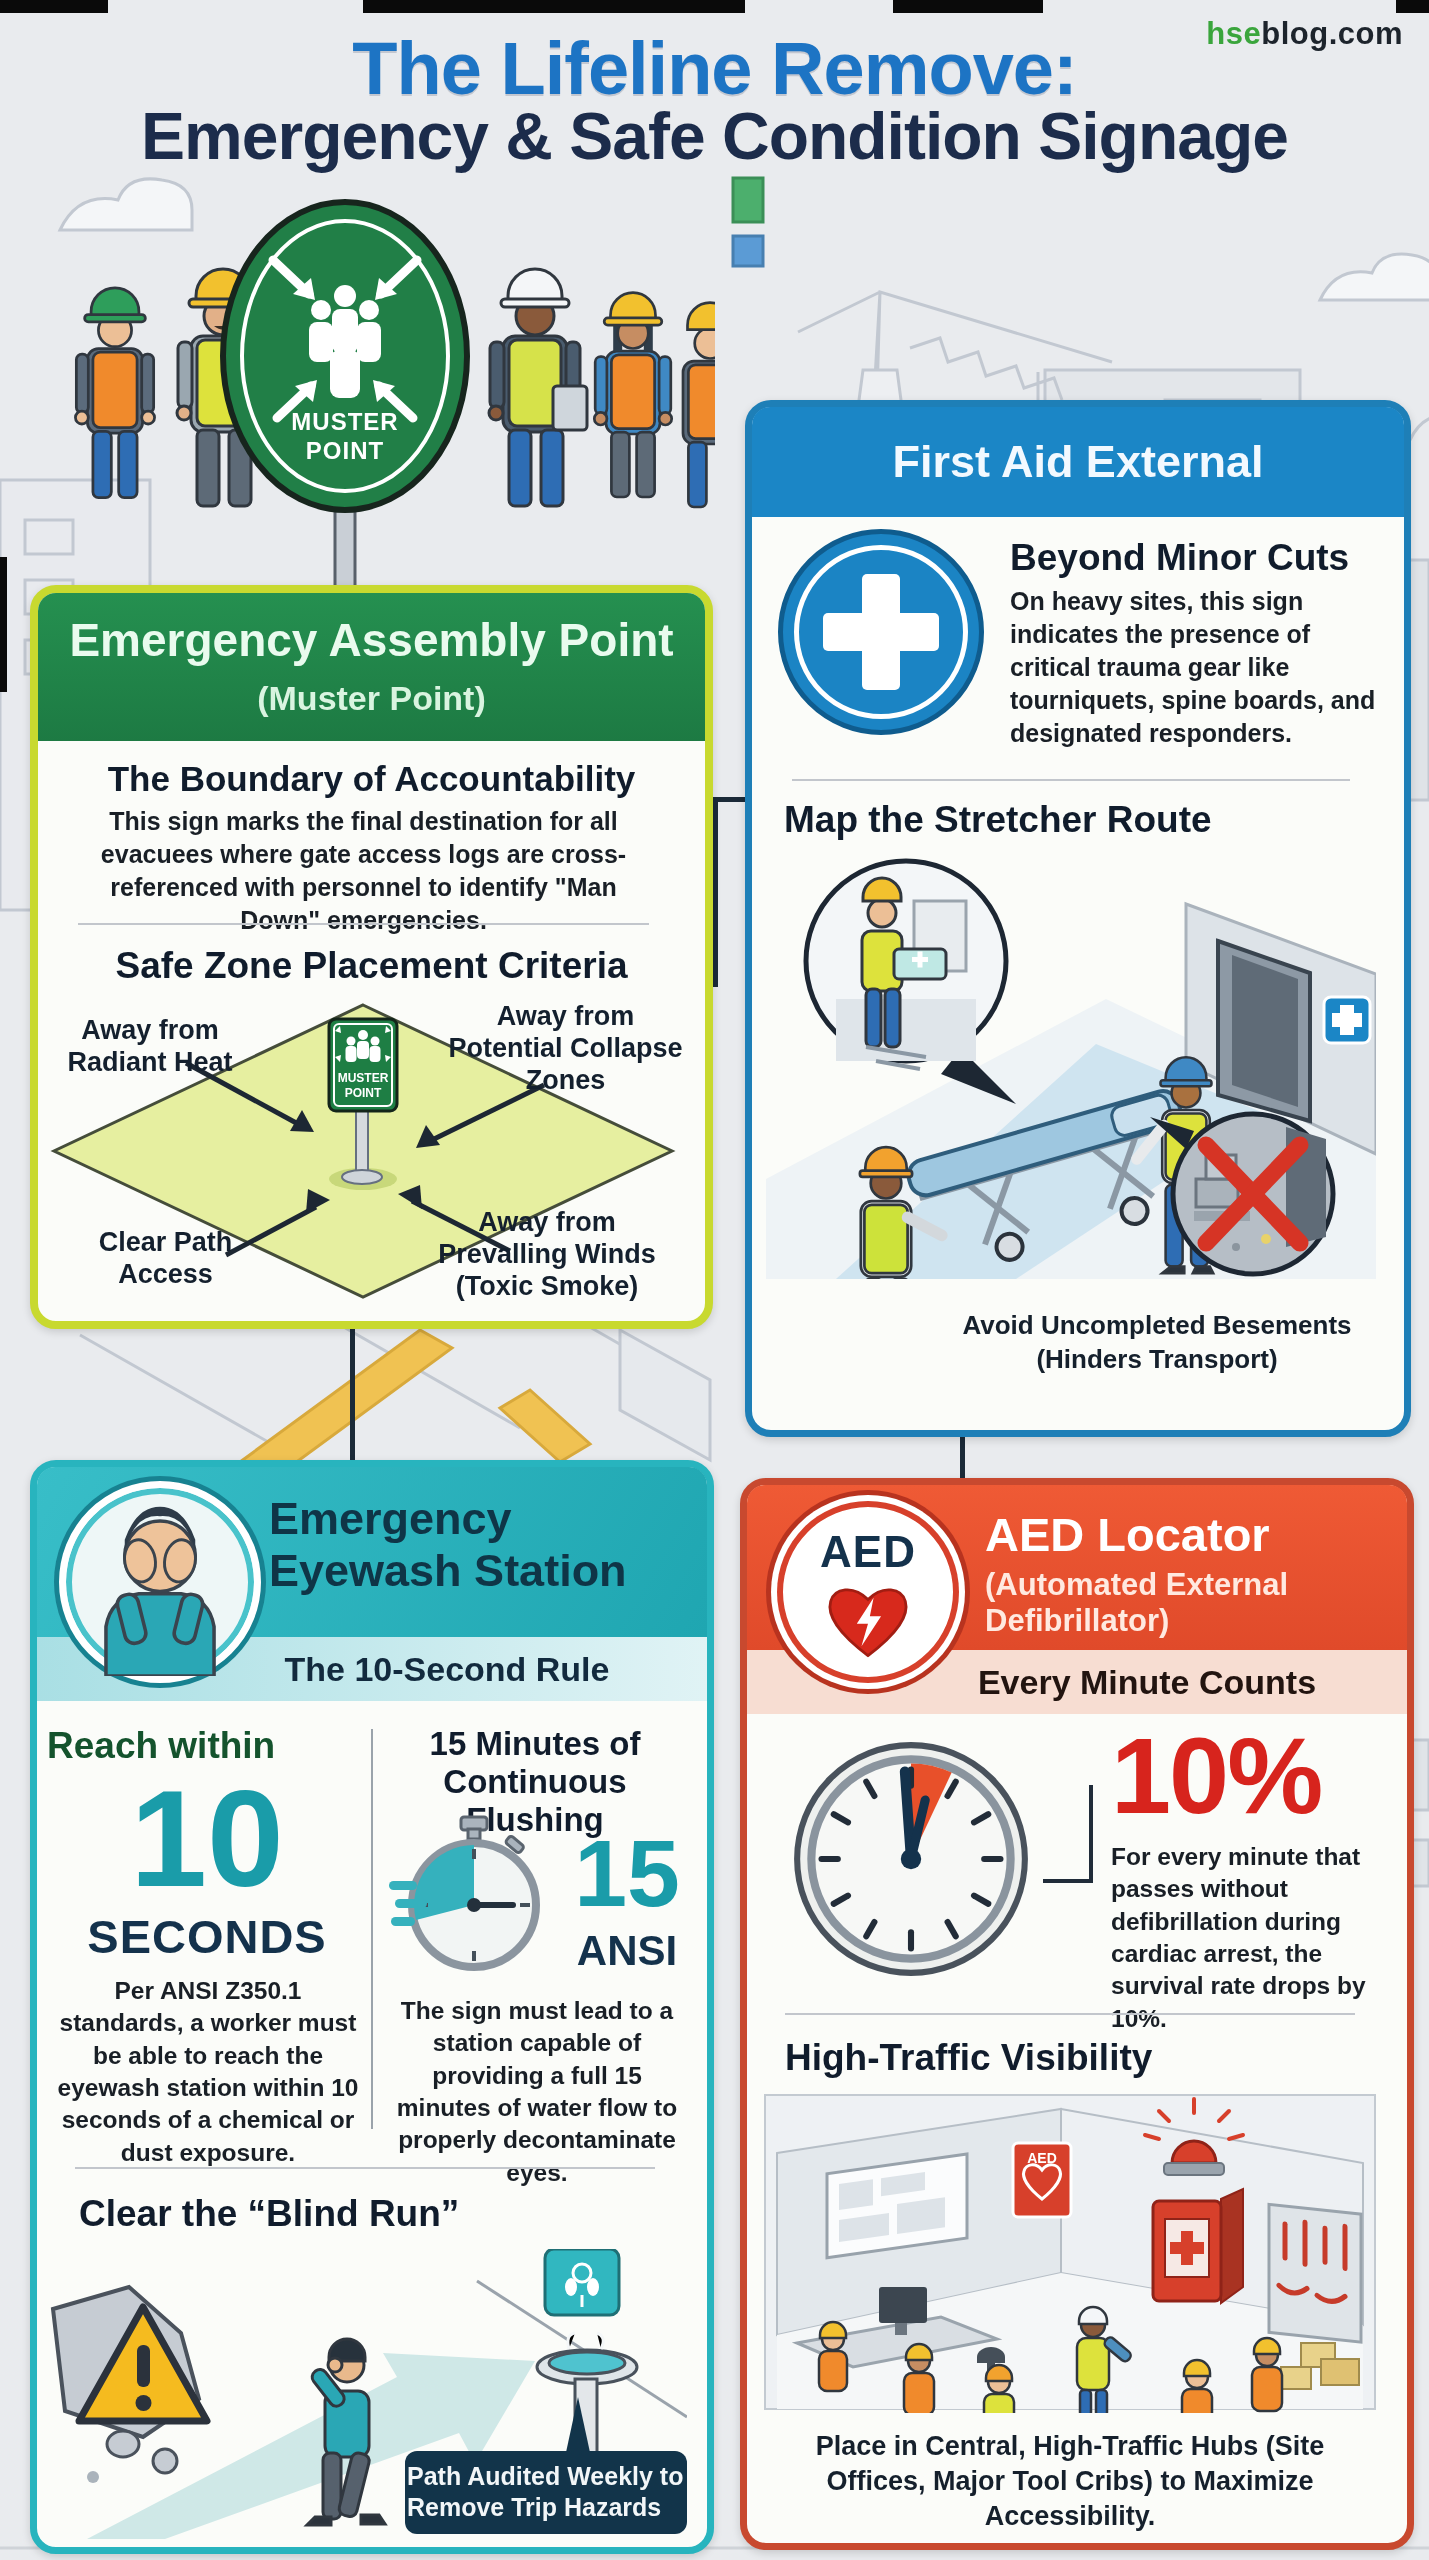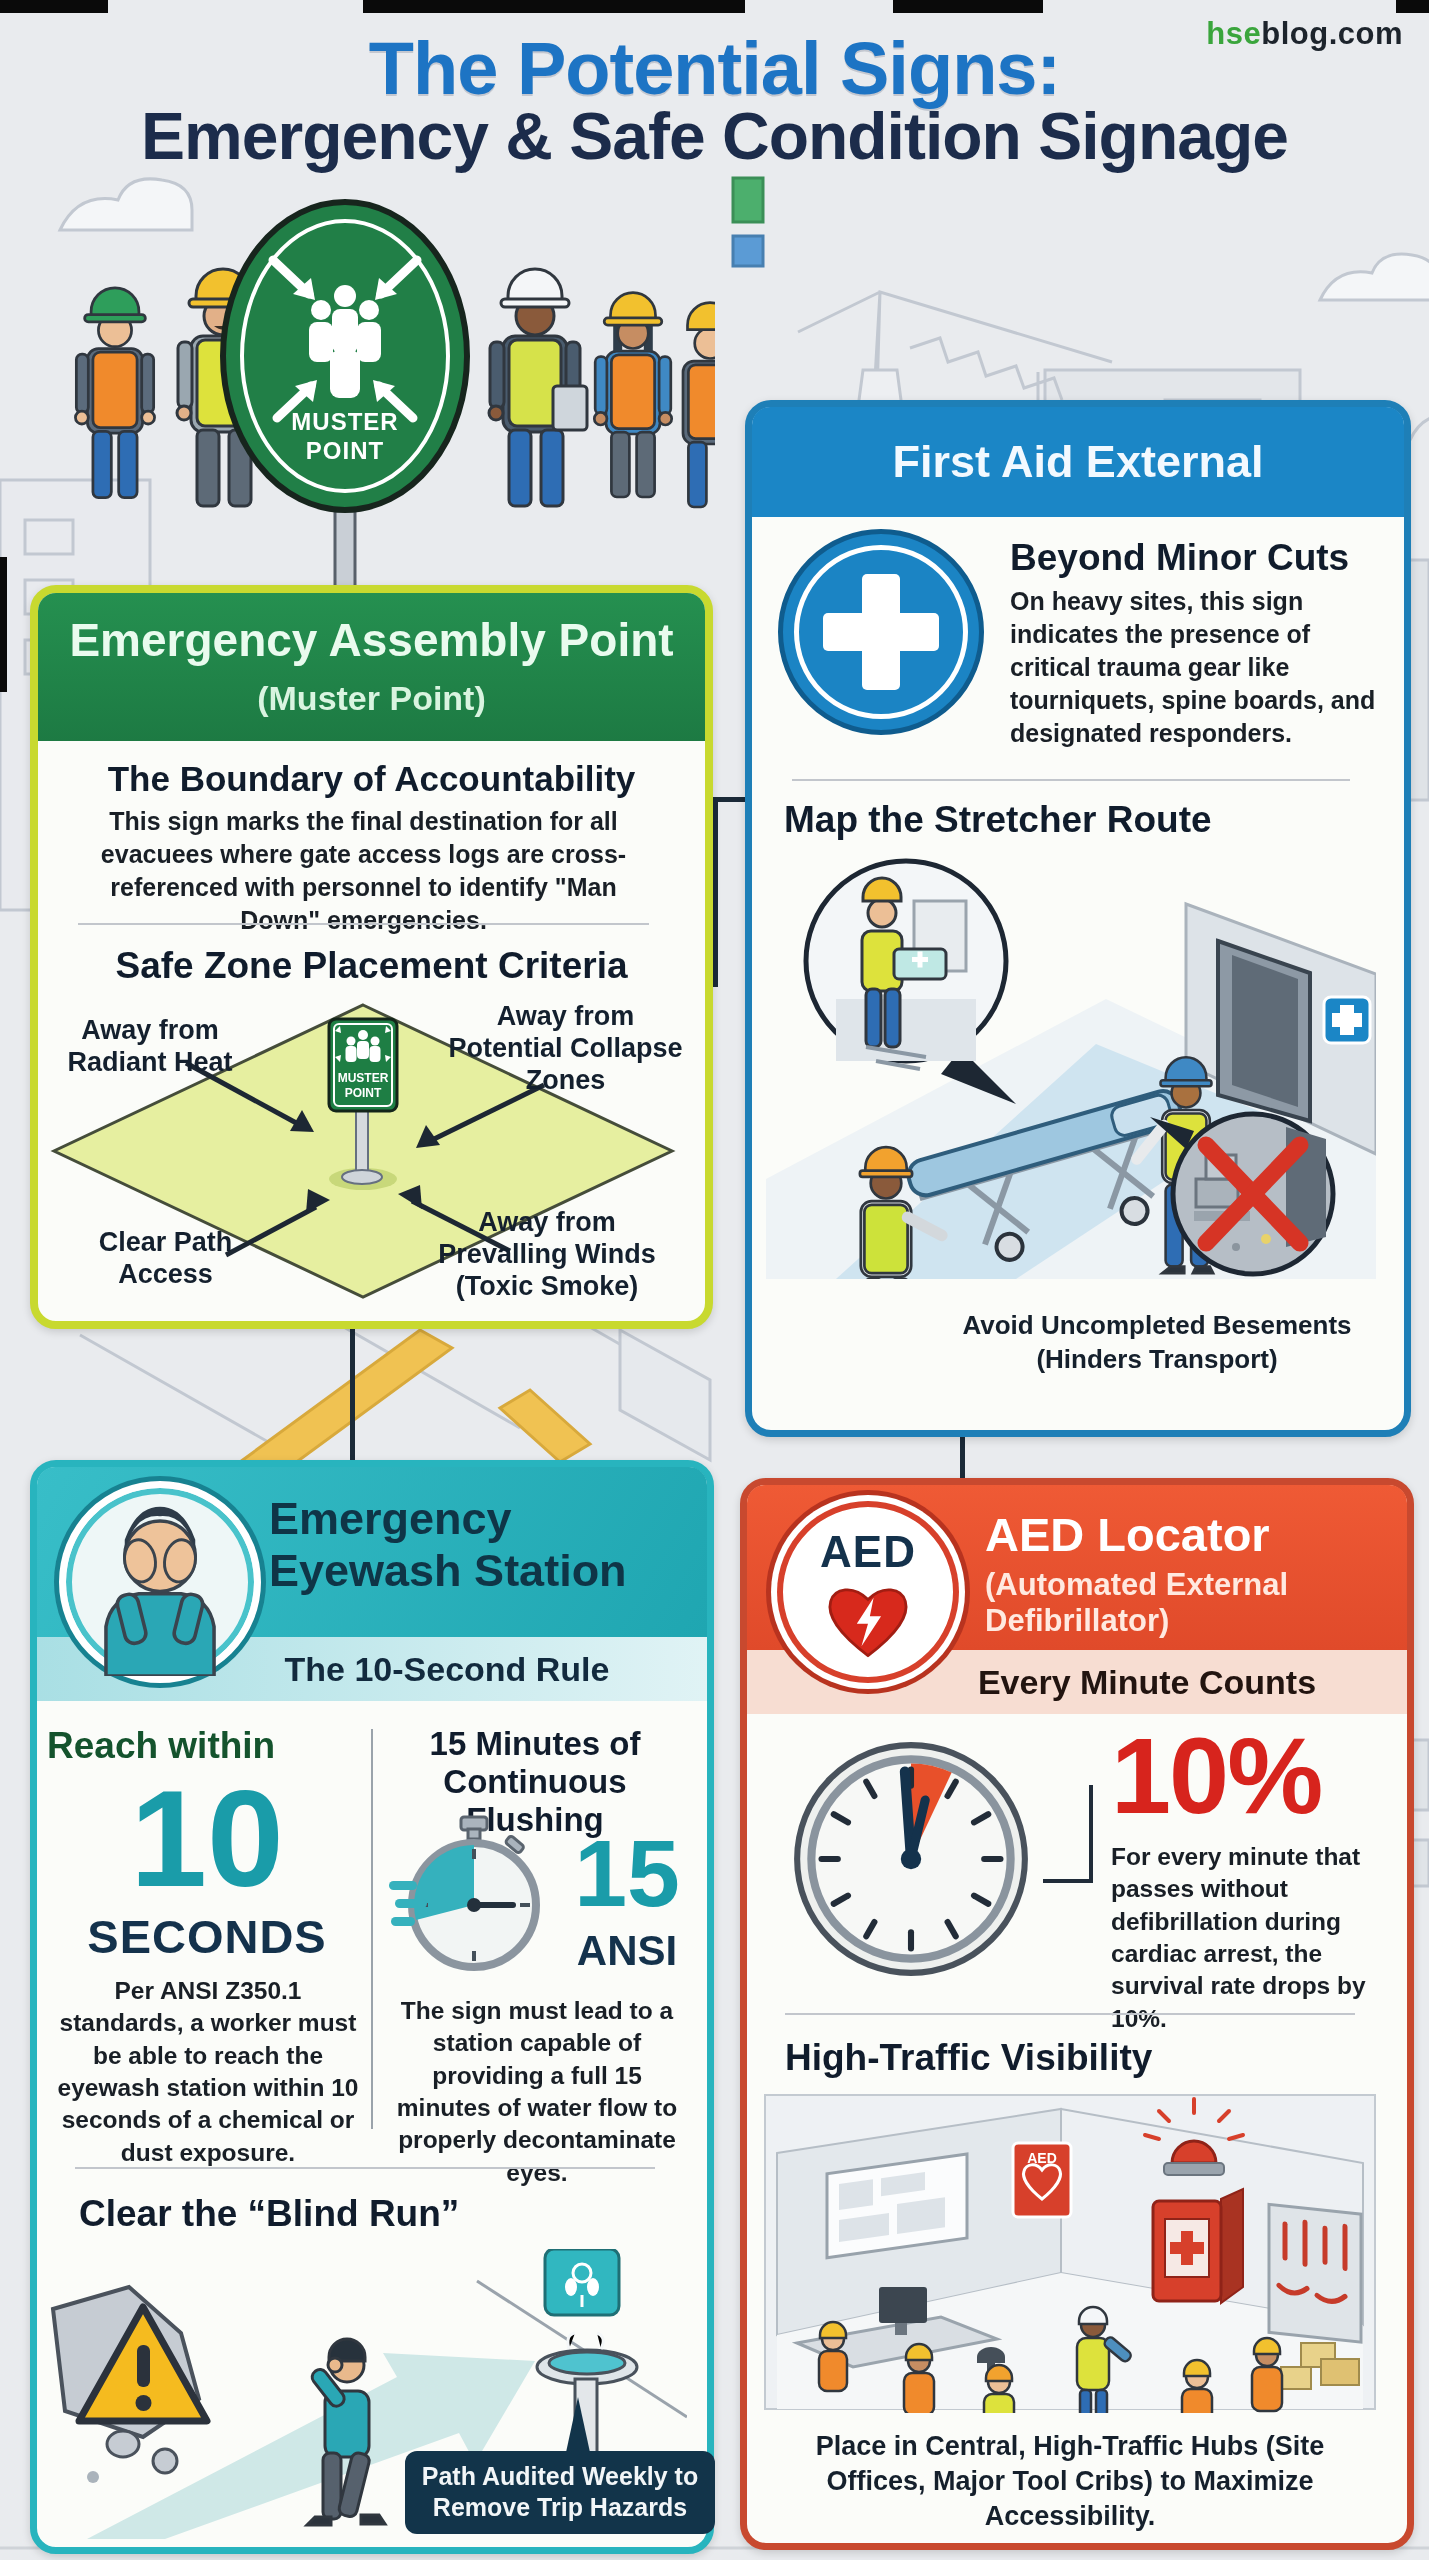--- a/index.html
+++ b/index.html
@@ -39,21 +39,21 @@
   .cross-h{position:absolute;left:40px;top:79px;width:116px;height:38px;background:#fff;border-radius:5px;}
   
   .ew-circ{width:188px;height:188px;border-radius:50%;background:#eef7f7;border:7px solid #ffffff;
            box-shadow:0 0 0 5px #178291, inset 0 0 0 6px #49c3cb;}
   .band-teal{left:0;top:170px;width:100%;height:64px;background:linear-gradient(90deg,#a9dfe4,#e0f3f5);
              font-size:34px;color:#122a3e;text-align:center;line-height:64px;padding-left:150px;width:calc(100% - 150px);}
   .vdiv{width:2px;background:#9aa3ab;}
   .teal-big{color:#1a9ca9;}
   .navy{color:#14324c;}
   .badge{background:#12344a;color:#f2f6f8;border-radius:12px;font-size:25px;line-height:1.25;
-         text-align:center;padding:10px 16px;}
+         text-align:left;padding:10px 2px;}
   
   .aed-circ{width:182px;height:182px;border-radius:50%;background:#fff;
             box-shadow:0 0 0 6px #fff,0 0 0 11px #b8331f, inset 0 0 0 6px #d7402b;text-align:center;}
   .band-red{left:0;top:165px;width:100%;height:64px;background:#f7ddd2;font-size:34px;color:#221410;
             text-align:center;line-height:64px;padding-left:140px;width:calc(100% - 140px);}
   .stat{font-size:108px;color:#d7241d;letter-spacing:-2px;}
   .caption{font-size:27px;color:#15202c;text-align:center;line-height:1.3;}
   .connector{background:#1b2a38;}
   .elbow{border-right:4px solid #202c3a;border-bottom:4px solid #202c3a;}
 </style>
@@ -100,21 +100,21 @@
 
   <div class="abs topbar" style="left:0;width:108px;"></div>
   <div class="abs topbar" style="left:363px;width:382px;"></div>
   <div class="abs topbar" style="left:893px;width:150px;"></div>
   <div class="abs topbar" style="left:1396px;width:33px;"></div>
   <div class="abs" style="left:0;top:557px;width:7px;height:135px;background:#0a0a0a;"></div>
 
   <div class="abs logo">
     <span class="g">hse</span><span class="d">blog.com</span>
   </div>
-  <div class="abs title1">The Potential Signs:</div>
+  <div class="abs title1">The Lifeline Remove:</div>
   <div class="abs title2">Emergency &amp; Safe Condition Signage</div>
 
   <svg class="abs" style="left:15px;top:168px;" width="700" height="420" viewBox="0 0 700 420">
 
     <g stroke="#30373f" stroke-width="3">
 
       <g transform="translate(100,118) scale(0.92)">
         <rect x="-30" y="68" width="60" height="92" rx="12" fill="#5b6b7c"></rect>
         <rect x="-42" y="74" width="13" height="64" rx="6" fill="#5b6b7c"></rect>
           <rect x="29" y="74" width="13" height="64" rx="6" fill="#5b6b7c"></rect>

